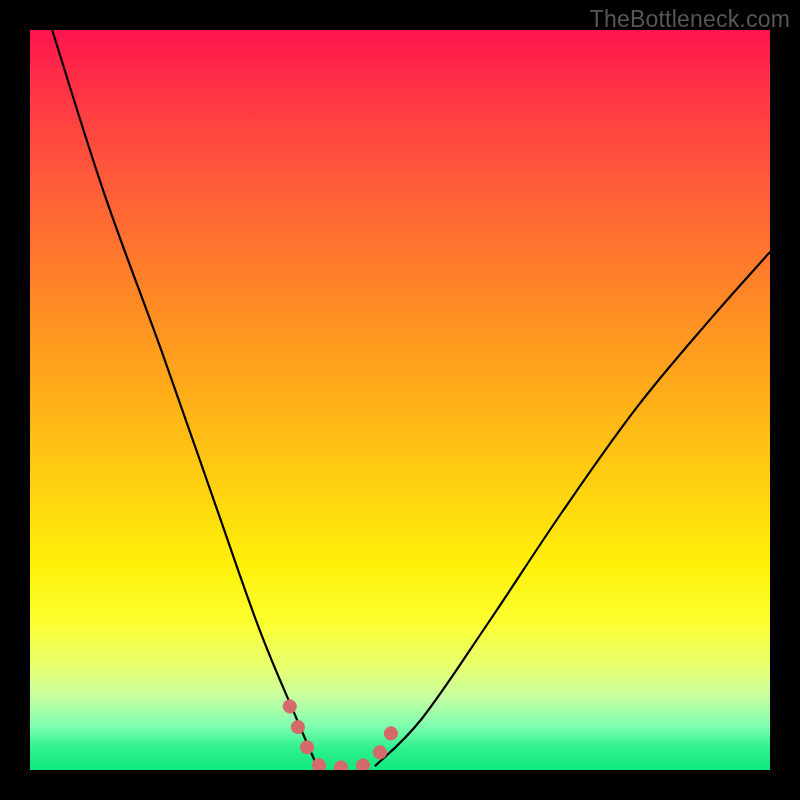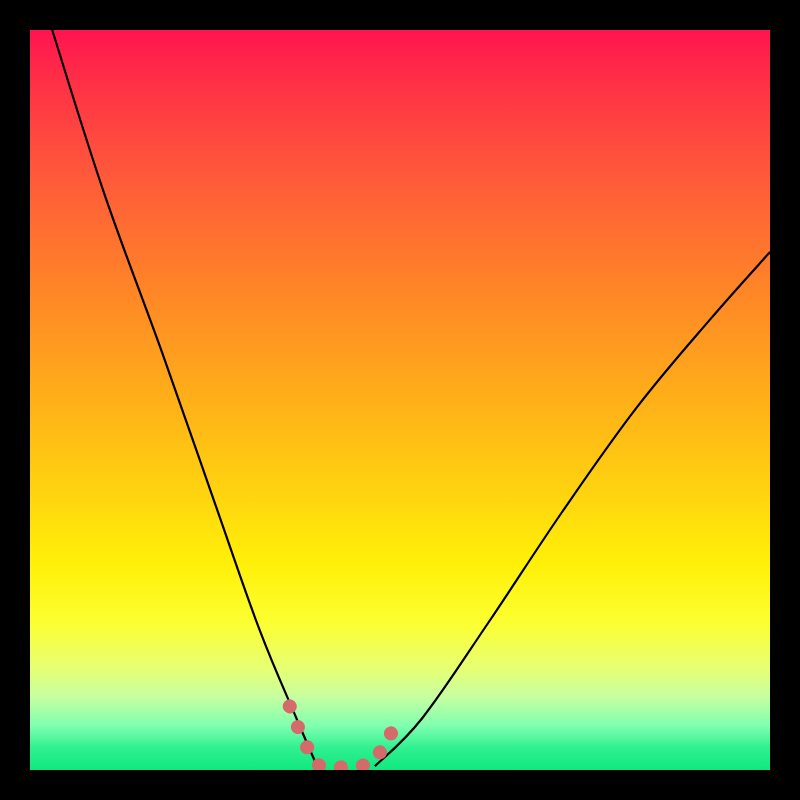--- a/index.html
+++ b/index.html
@@ -59,13 +59,14 @@
 <body>
 
 <div class="frame">
   <div class="plot">
     <svg class="curves" width="740" height="740" viewBox="0 0 740 740">
       <path d="M 22.20 0.00 C 31.52 29.30, 54.02 104.19, 74.00 162.80 C 93.98 221.41, 113.22 269.66, 133.20 325.60 C 153.18 381.54, 167.68 424.32, 185.00 473.60 C 202.32 522.88, 214.75 560.77, 229.40 599.40 C 244.05 638.03, 256.01 663.56, 266.40 688.20 C 276.79 712.84, 283.39 727.64, 287.12 736.30" fill="none" stroke="#000000" stroke-width="2.2"></path>
       <path d="M 344.84 736.30 C 353.36 727.64, 371.69 714.17, 392.20 688.20 C 412.71 662.23, 433.49 629.30, 458.80 592.00 C 484.11 554.70, 506.16 519.63, 532.80 481.00 C 559.44 442.37, 580.16 412.03, 606.80 377.40 C 633.44 342.77, 656.82 316.57, 680.80 288.60 C 704.78 260.63, 729.34 233.99, 740.00 222.00" fill="none" stroke="#000000" stroke-width="2.2"></path>
       <path d="M 259.74 676.36 C 261.60 681.02, 266.50 694.00, 270.10 702.26 C 273.70 710.52, 276.66 716.51, 279.72 722.24 C 282.78 727.97, 283.52 731.42, 287.12 734.08 C 290.72 736.74, 293.84 736.51, 299.70 737.04 C 305.56 737.57, 313.29 737.44, 319.68 737.04 C 326.07 736.64, 330.69 736.29, 335.22 734.82 C 339.75 733.35, 342.18 731.16, 344.84 728.90 C 347.50 726.64, 347.36 726.37, 350.02 722.24 C 352.68 718.11, 356.04 712.89, 359.64 705.96 C 363.24 699.03, 368.14 687.76, 370.00 683.76" fill="none" stroke="#d46a6a" stroke-width="14" stroke-linecap="round" stroke-linejoin="round" stroke-dasharray="0.1 22"></path>
     </svg>
   </div>
+  <div class="watermark">TheBottleneck.com</div>
 </div>
 
 </body></html>

